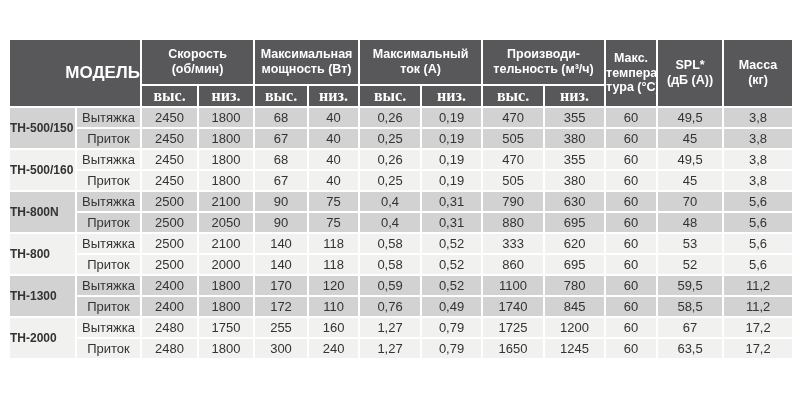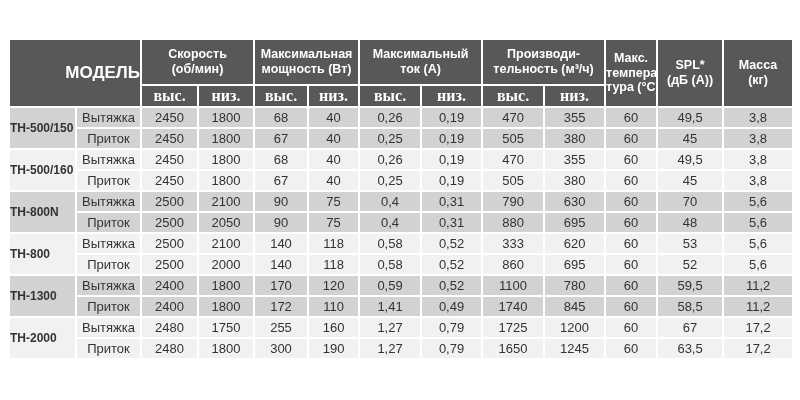--- a/index.html
+++ b/index.html
@@ -277,21 +277,21 @@
           <td class="val">60</td>
           <td class="val">59,5</td>
           <td class="val">11,2</td>
         </tr>
         <tr class="gray">
           <td class="type">Приток</td>
           <td class="val">2400</td>
           <td class="val">1800</td>
           <td class="val">172</td>
           <td class="val">110</td>
-          <td class="val">1,41</td>
+          <td class="val">0,76</td>
           <td class="val">0,49</td>
           <td class="val">1740</td>
           <td class="val">845</td>
           <td class="val">60</td>
           <td class="val">58,5</td>
           <td class="val">11,2</td>
         </tr>
         <tr class="light">
           <td rowspan="2" class="model">TH-2000</td>
           <td class="type">Вытяжка</td>
@@ -305,21 +305,21 @@
           <td class="val">1200</td>
           <td class="val">60</td>
           <td class="val">67</td>
           <td class="val">17,2</td>
         </tr>
         <tr class="light">
           <td class="type">Приток</td>
           <td class="val">2480</td>
           <td class="val">1800</td>
           <td class="val">300</td>
-          <td class="val">190</td>
+          <td class="val">240</td>
           <td class="val">1,27</td>
           <td class="val">0,79</td>
           <td class="val">1650</td>
           <td class="val">1245</td>
           <td class="val">60</td>
           <td class="val">63,5</td>
           <td class="val">17,2</td>
         </tr>
       </tbody>
   </table>

